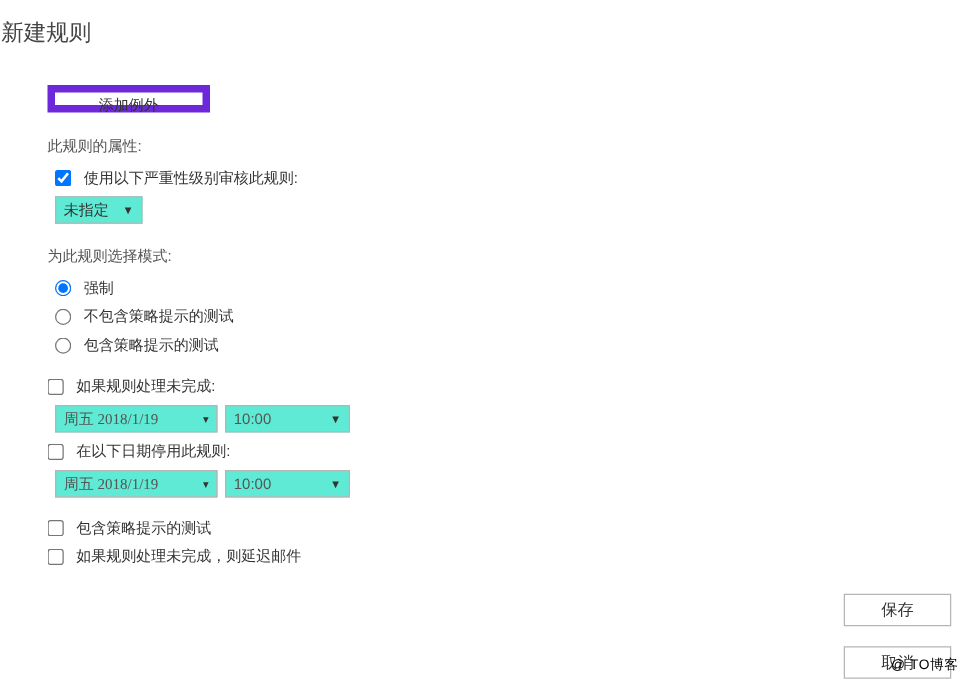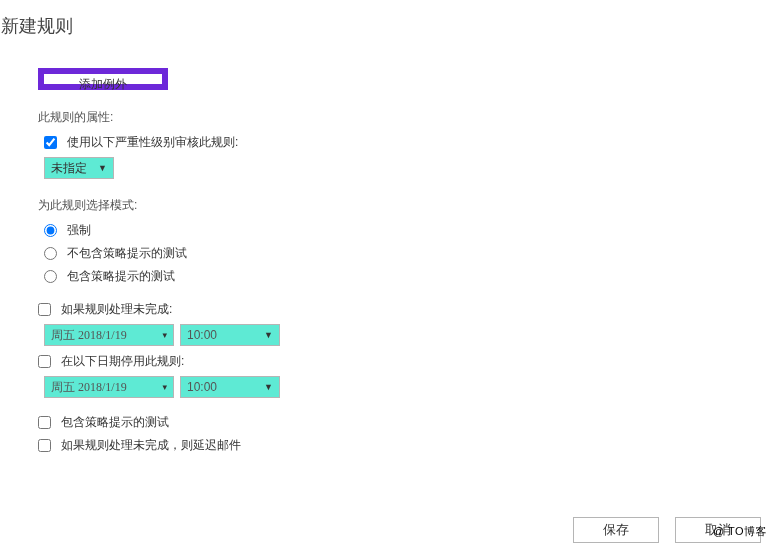--- a/index.html
+++ b/index.html
@@ -68,20 +68,21 @@
   .select-small { width: 70px; }
   .date-pick { width: 130px; color:#555;font-family:Liberation Serif, serif;}
   .time-pick { width: 100px; color:#555;text-align:right;}
   .footer {
     position: absolute;
     bottom: 8px;
     right: 18px;
     display: flex;
     gap: 16px;
     align-items: center;
+    flex-direction: column;
   }
   .footer-btn {
     width: 86px;
     height: 26px;
     line-height: 24px;
     text-align: center;
     border: 1px solid #b5b5b5;
     background: #fff;
     cursor: pointer;
     font-size: 13px;

